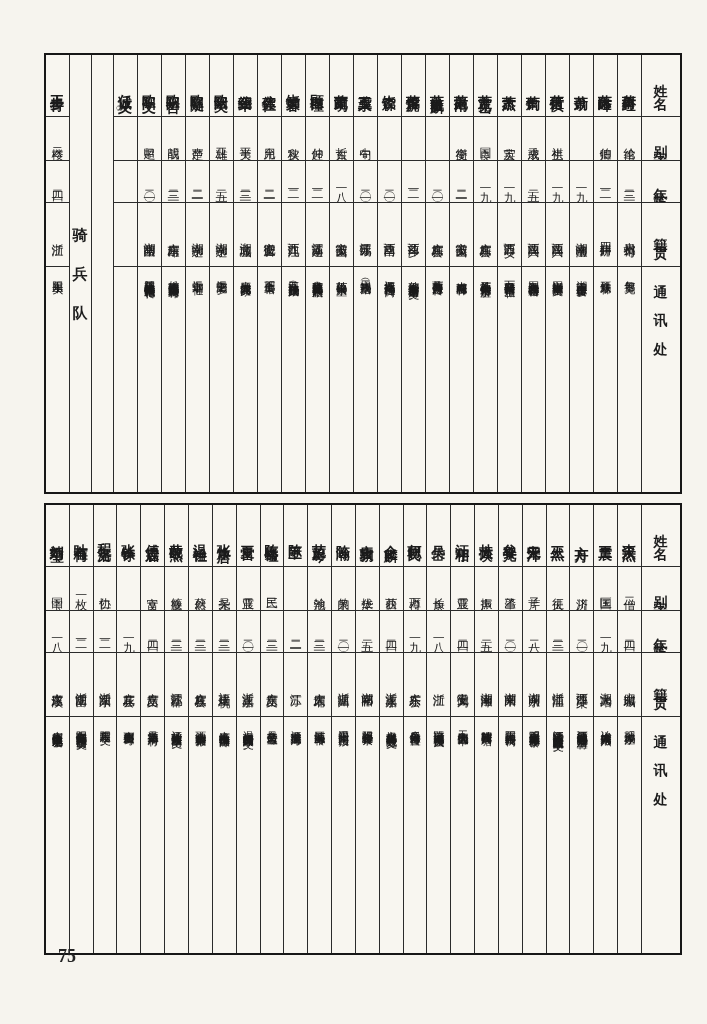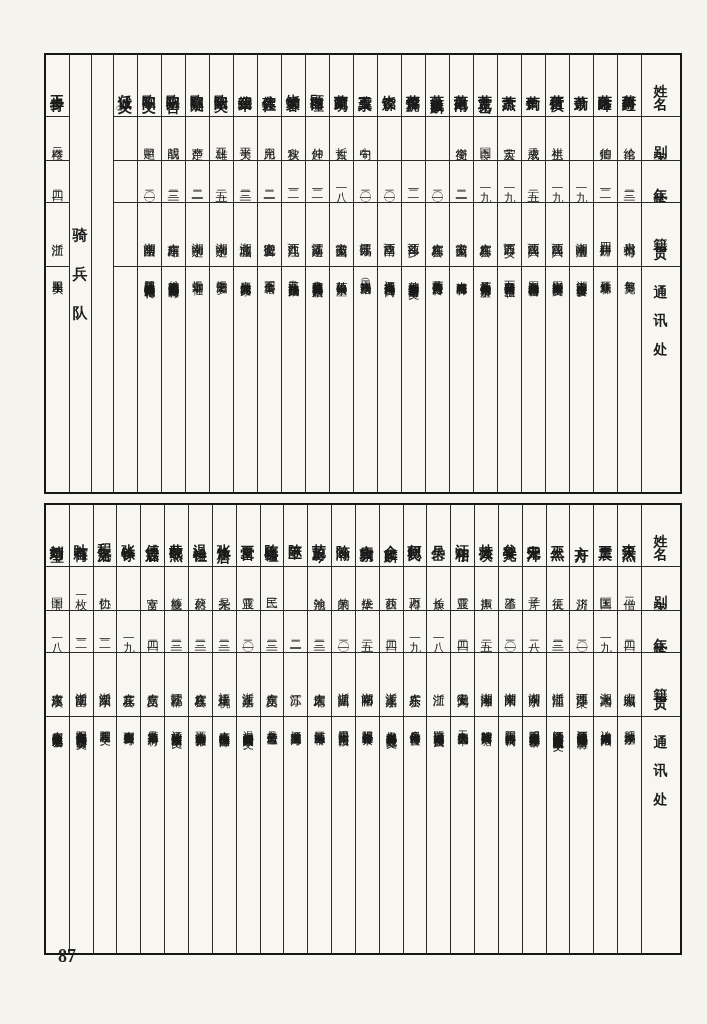--- a/index.html
+++ b/index.html
@@ -918,14 +918,14 @@
           <span class="v">一八</span>
         </div>
         <div class="cell native">
           <span class="v">广东遂溪</span>
         </div>
         <div class="cell addr">
           <span class="v ad">广州市长塘街金鱼池塘遂溪学会</span>
         </div>
       </div>
     </div>
-  <div class="page-number">87</div>
+  <div class="page-number">75</div>
 </div>
 
 </body></html>

